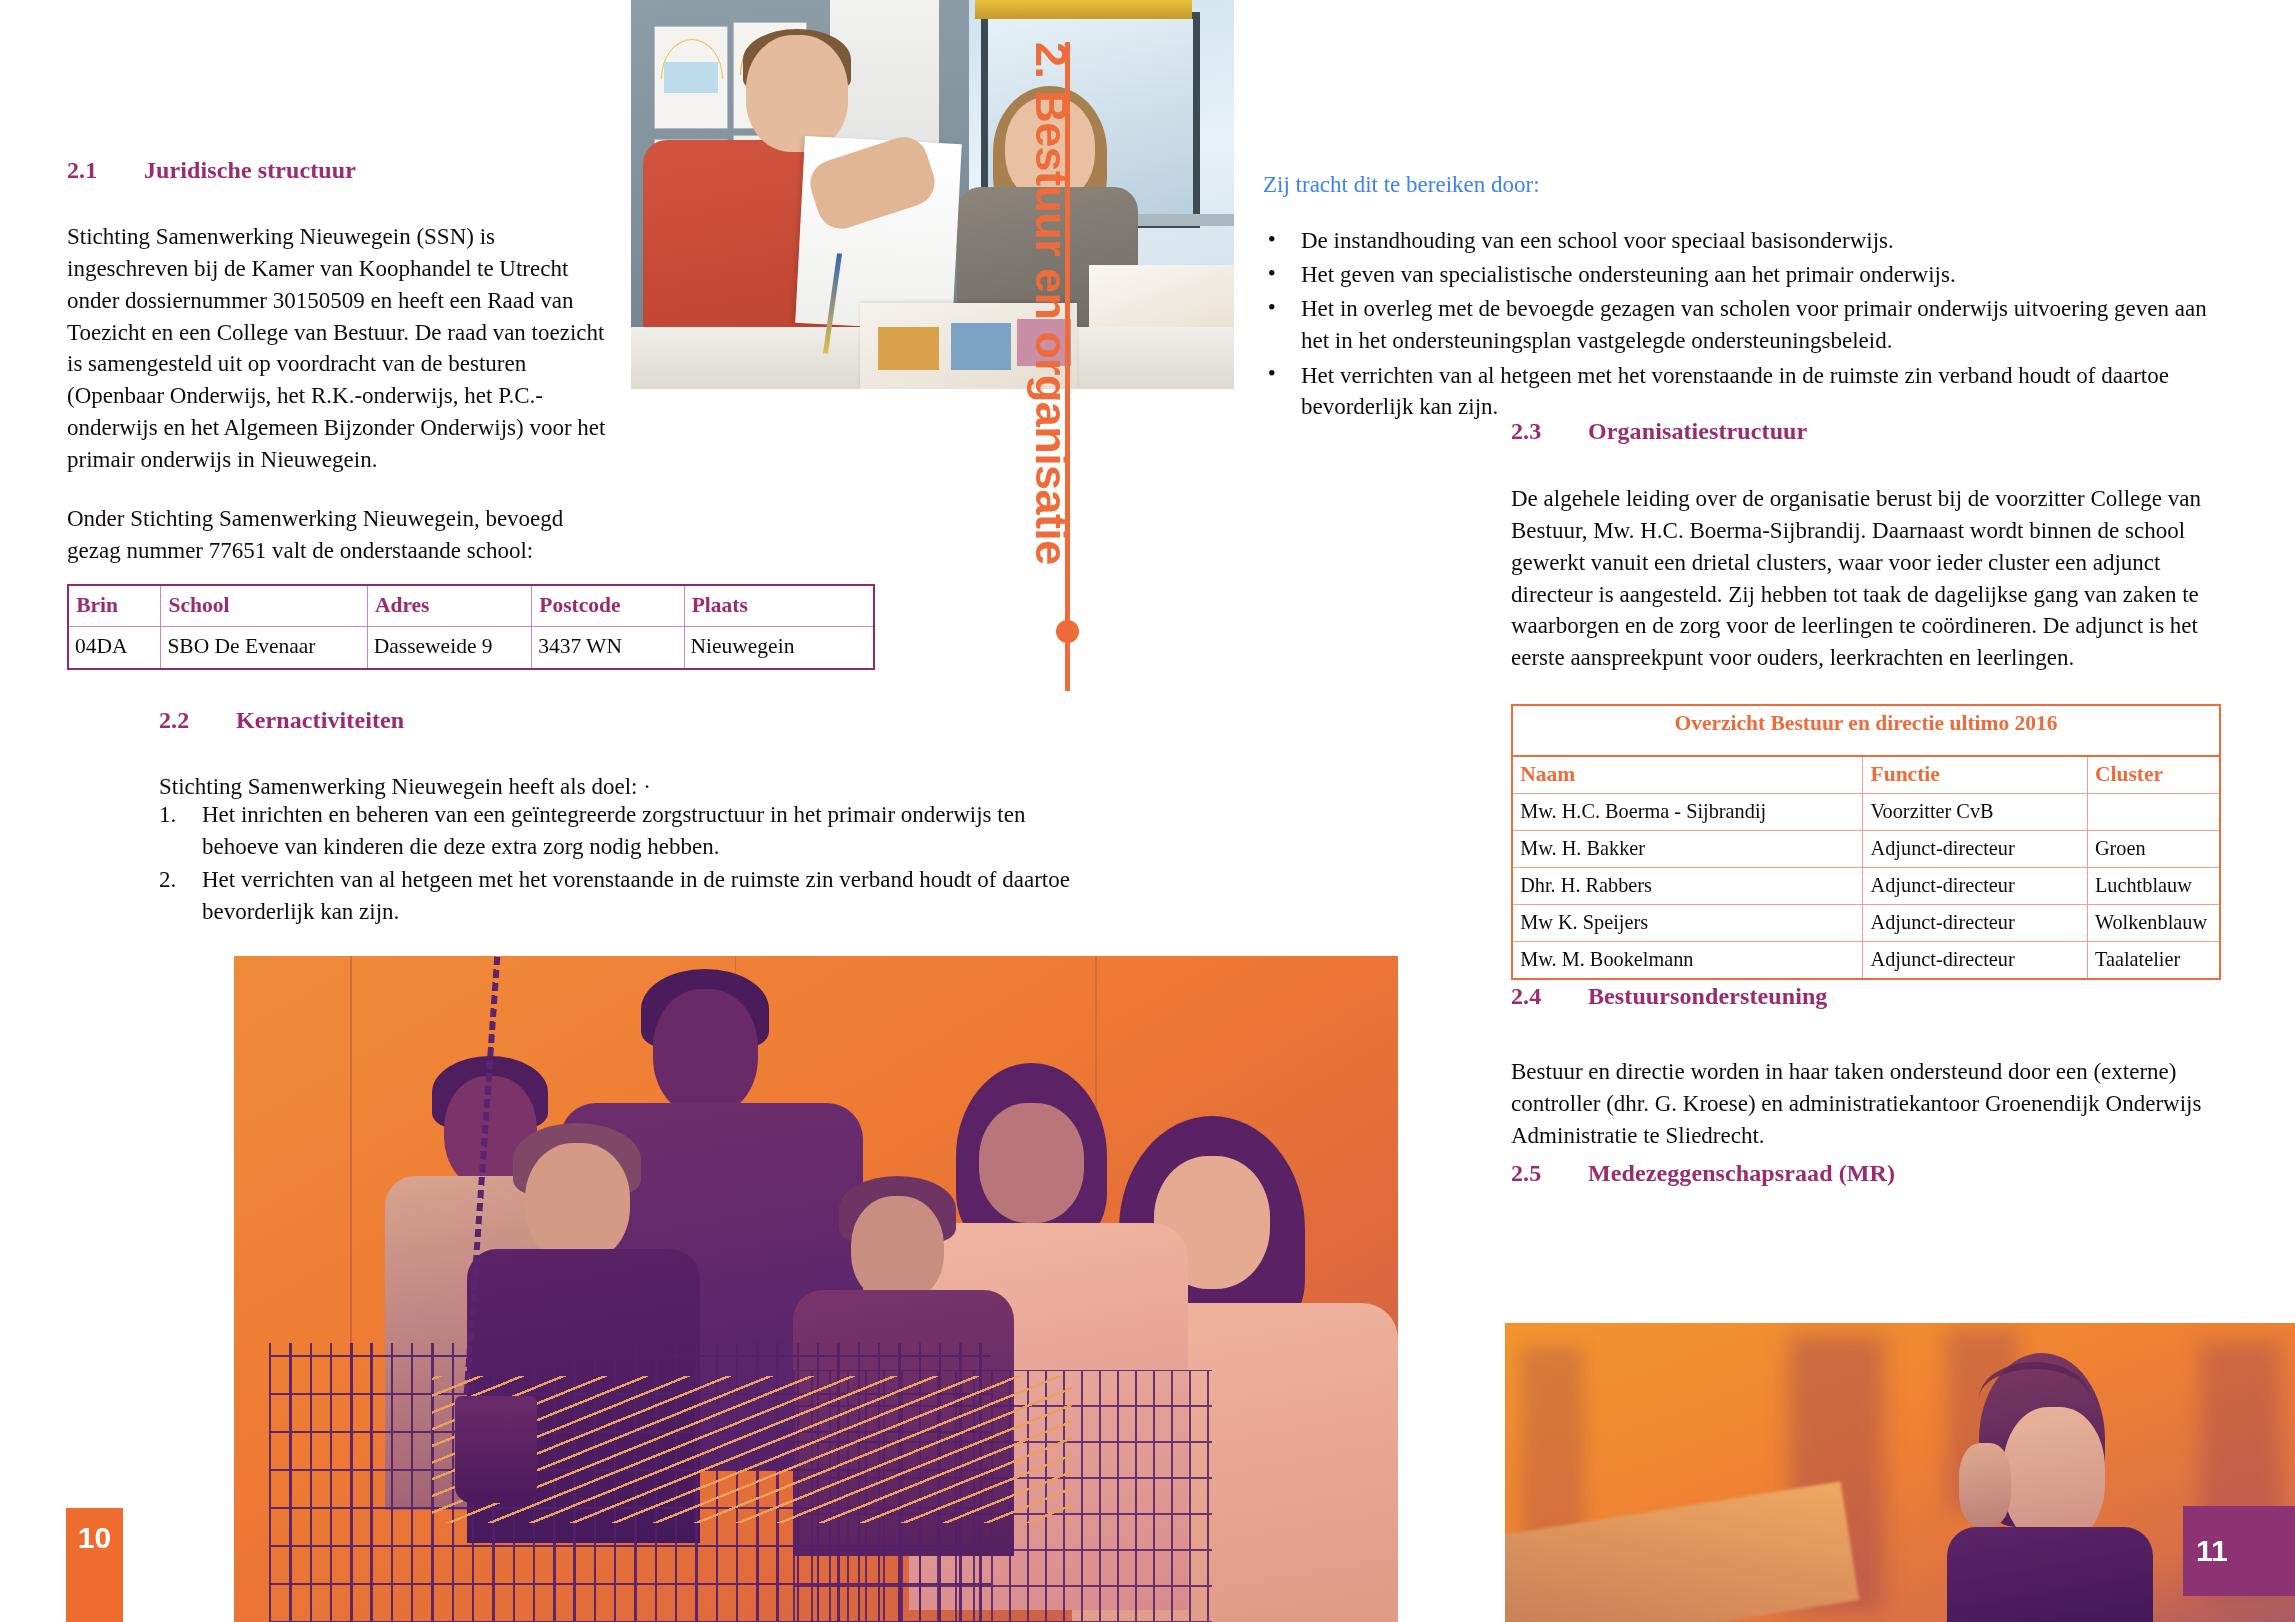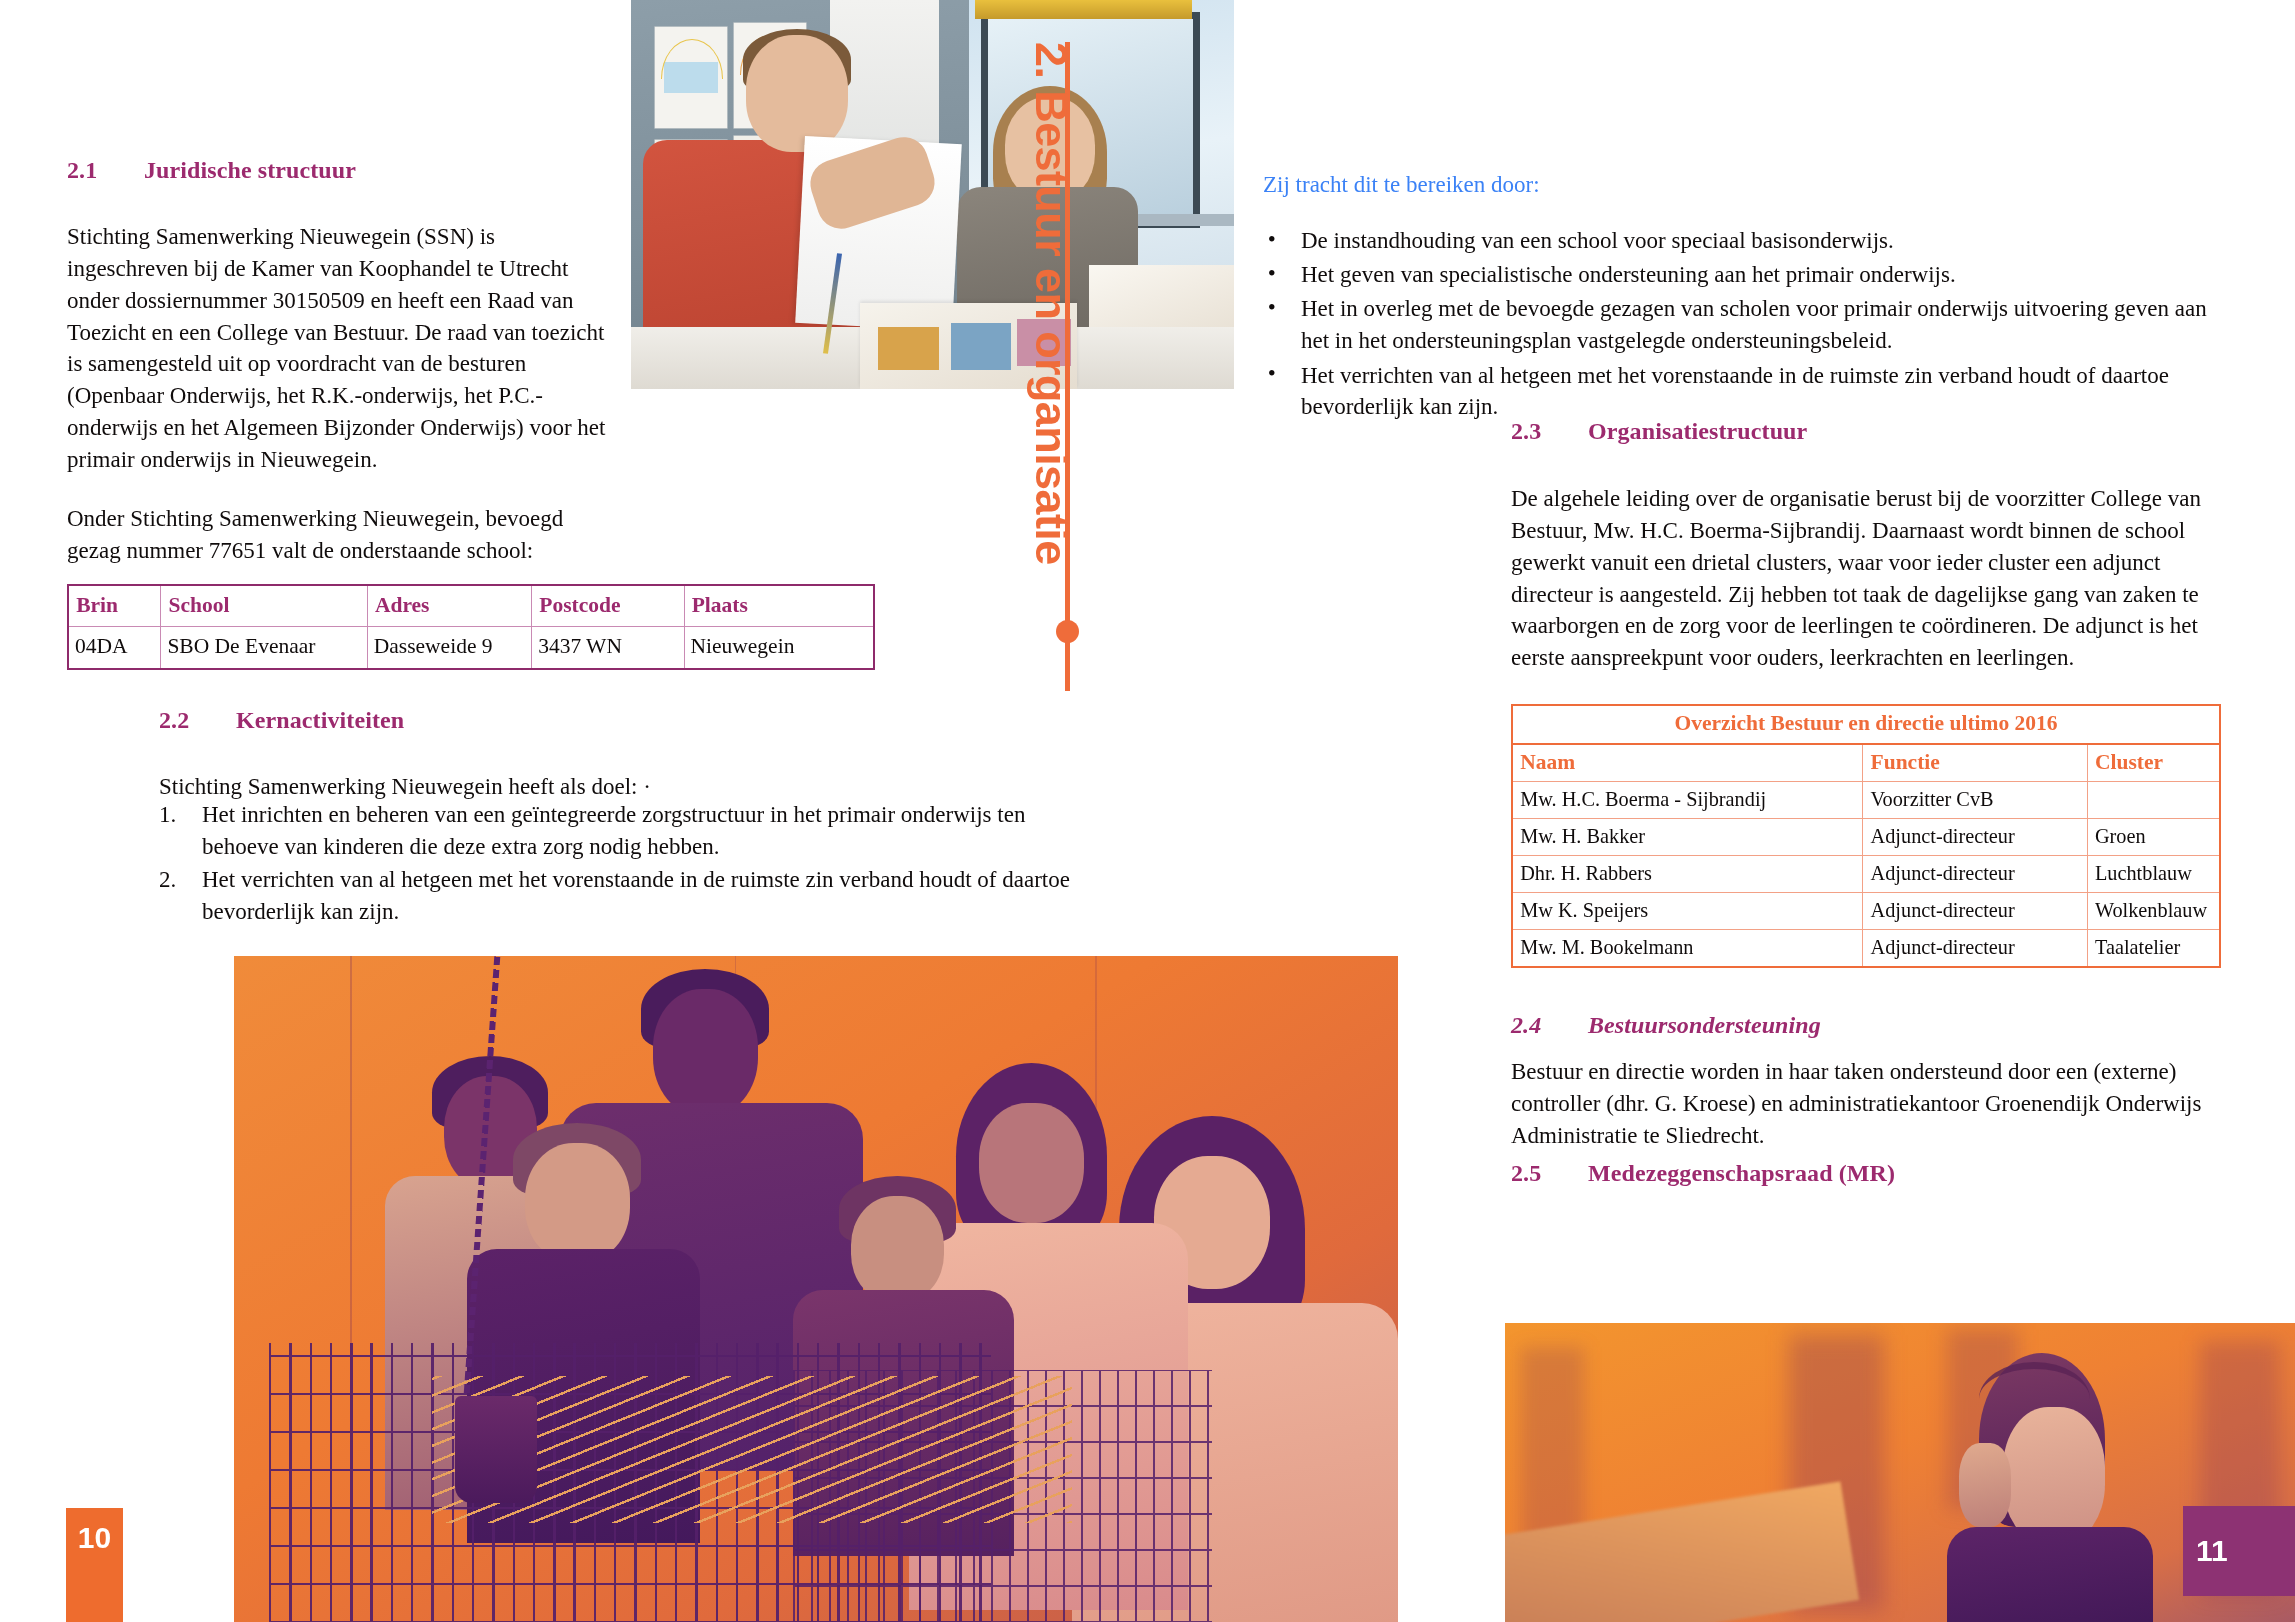--- a/index.html
+++ b/index.html
@@ -99,27 +99,27 @@
     font-size:20.3px;
     text-align:left;
     vertical-align:middle;
     height:30px;
     color:#100c0c;
     font-weight:normal;
   }
   #dir-table .title-cell {
     color:#ef6c3a; font-weight:bold; font-size:21.5px;
     text-align:center; border:none; border-bottom:2.4px solid #ef6c3a;
-    height:31px; padding-top:2.4px; padding-bottom:4px;
+    height:31px; padding-top:2.4px; padding-bottom:16px;
   }
   #dir-table th.colhead { color:#ef6c3a; font-weight:bold; font-size:21.5px; }
   #dir-table .k0 { width:335px; }
   #dir-table .k1 { width:209px; }
 
-  #sec24-head { position:absolute; left:1511px; top:1012px;font-style:italic; }
+  #sec24-head { position:absolute; left:1511px; top:983px; }
   #sec24-body { position:absolute; left:1511px; top:1056px; width:693px; }
   #sec25-head { position:absolute; left:1511px; top:1160px; }
   #sec25-body { position:absolute; left:1511px; top:1224px; width:693px; }
   #chapter-rule {
     position:absolute; left:1065px; top:42px;
     width:5.4px; height:649px; background:#ef6c3a;
   }
   #chapter-dot {
     position:absolute; left:1056px; top:620px;
     width:23px; height:23px; border-radius:50%; background:#ef6c3a;

